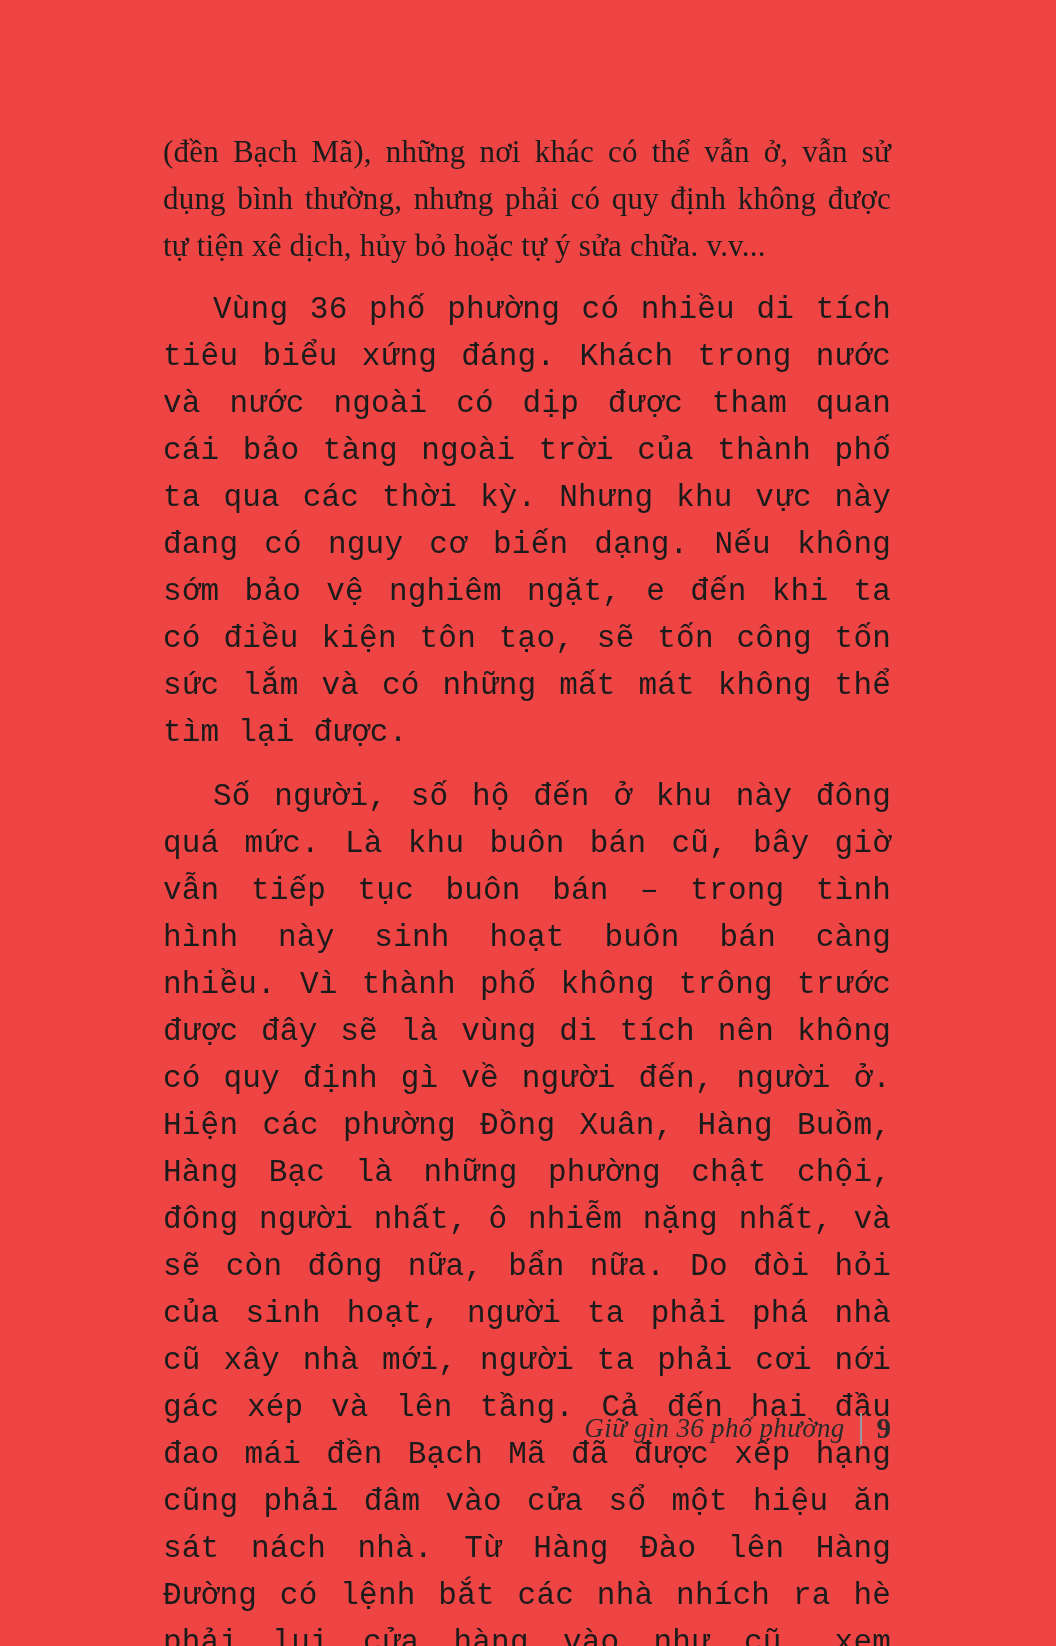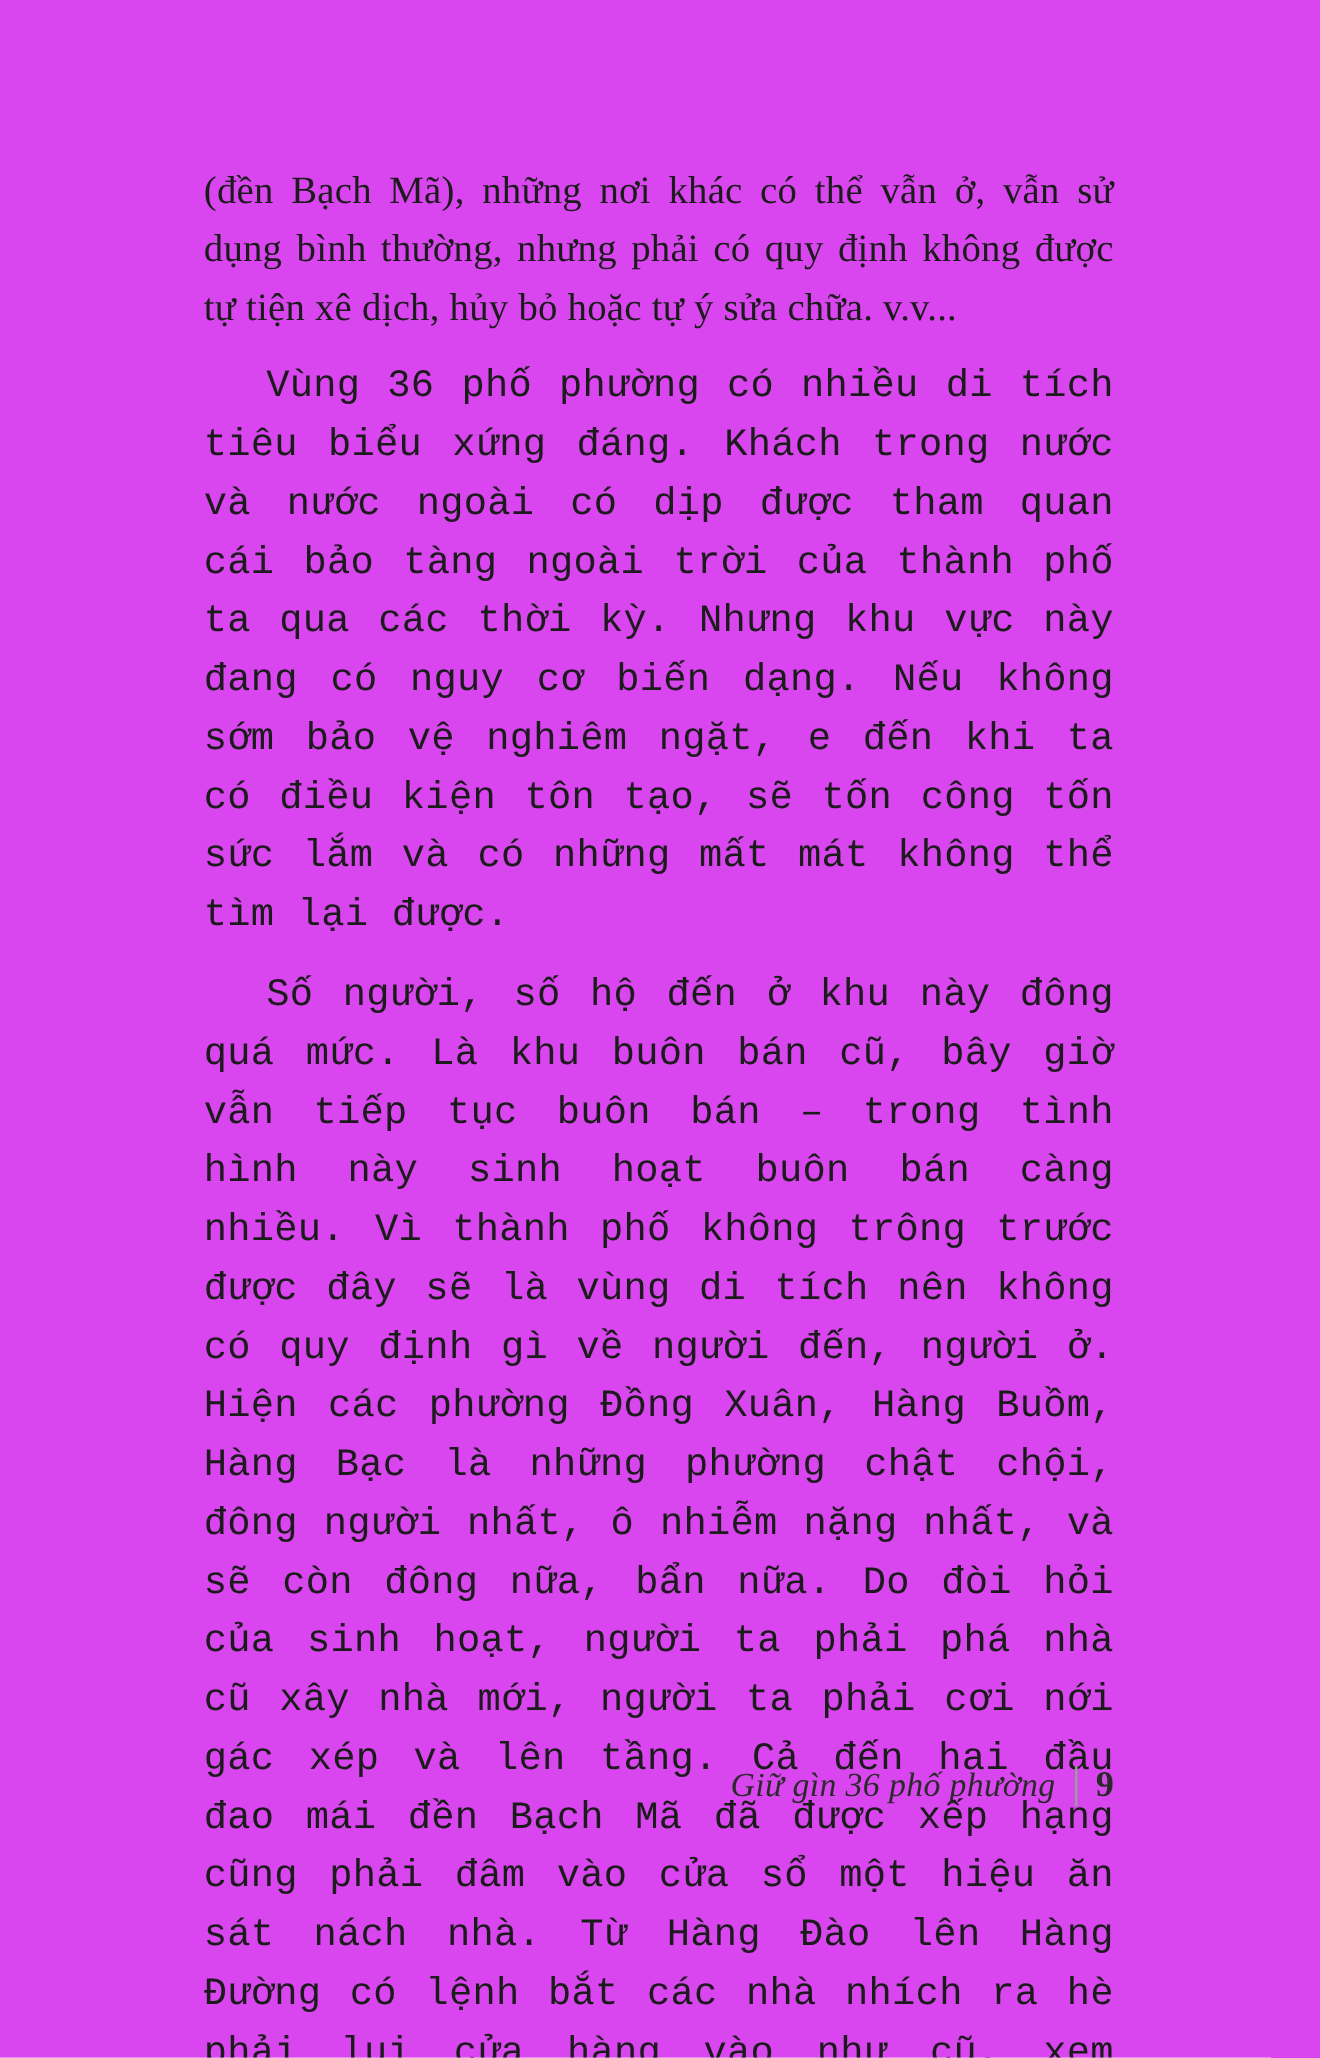--- a/index.html
+++ b/index.html
@@ -11,21 +11,21 @@
     height: 1646px;
     background: #ffffff;
     font-family: "Liberation Serif", serif;
     color: #1b1b1b;
     position: relative;
     overflow: hidden;
   }
   .page {
     position: absolute;
     inset: 0;
-    background: #d946ef;
+    background: #ef4444;
   }
   .content {
     position: absolute;
     left: 163px;
     top: 128px;
     width: 728px;
     font-size: 31px;
     line-height: 47px;
     text-align: justify;
     letter-spacing: 0.2px;

